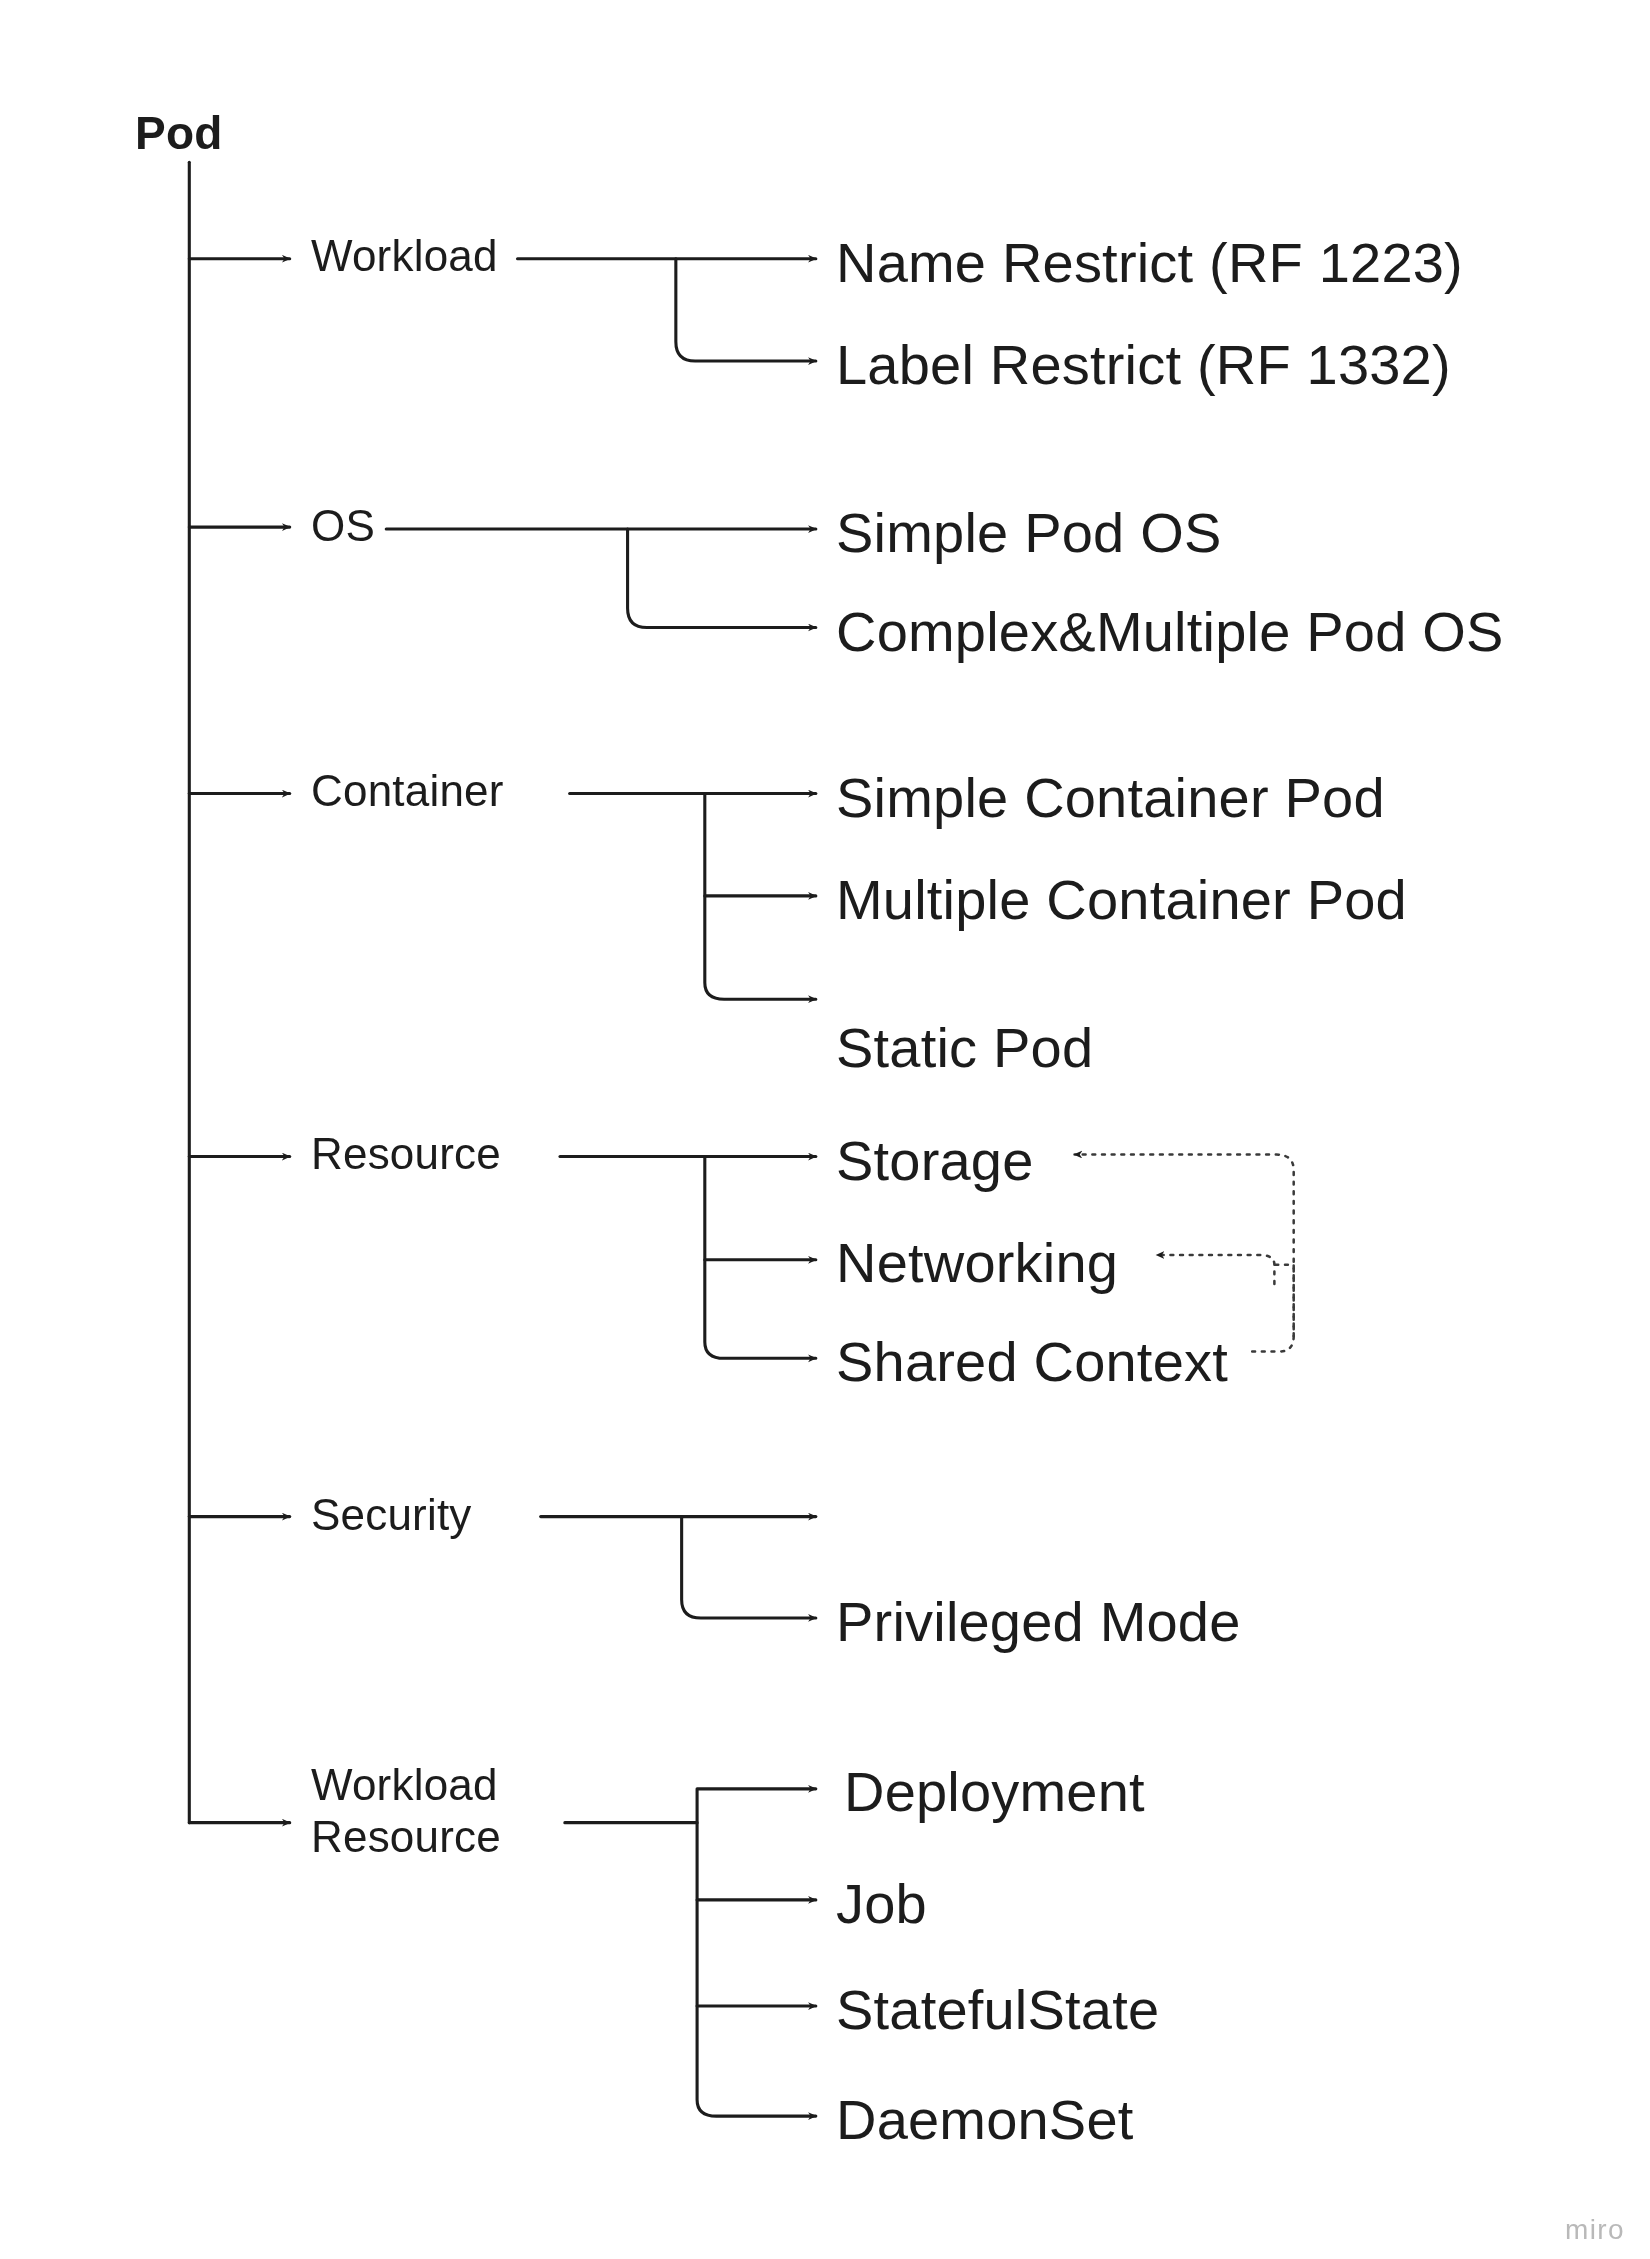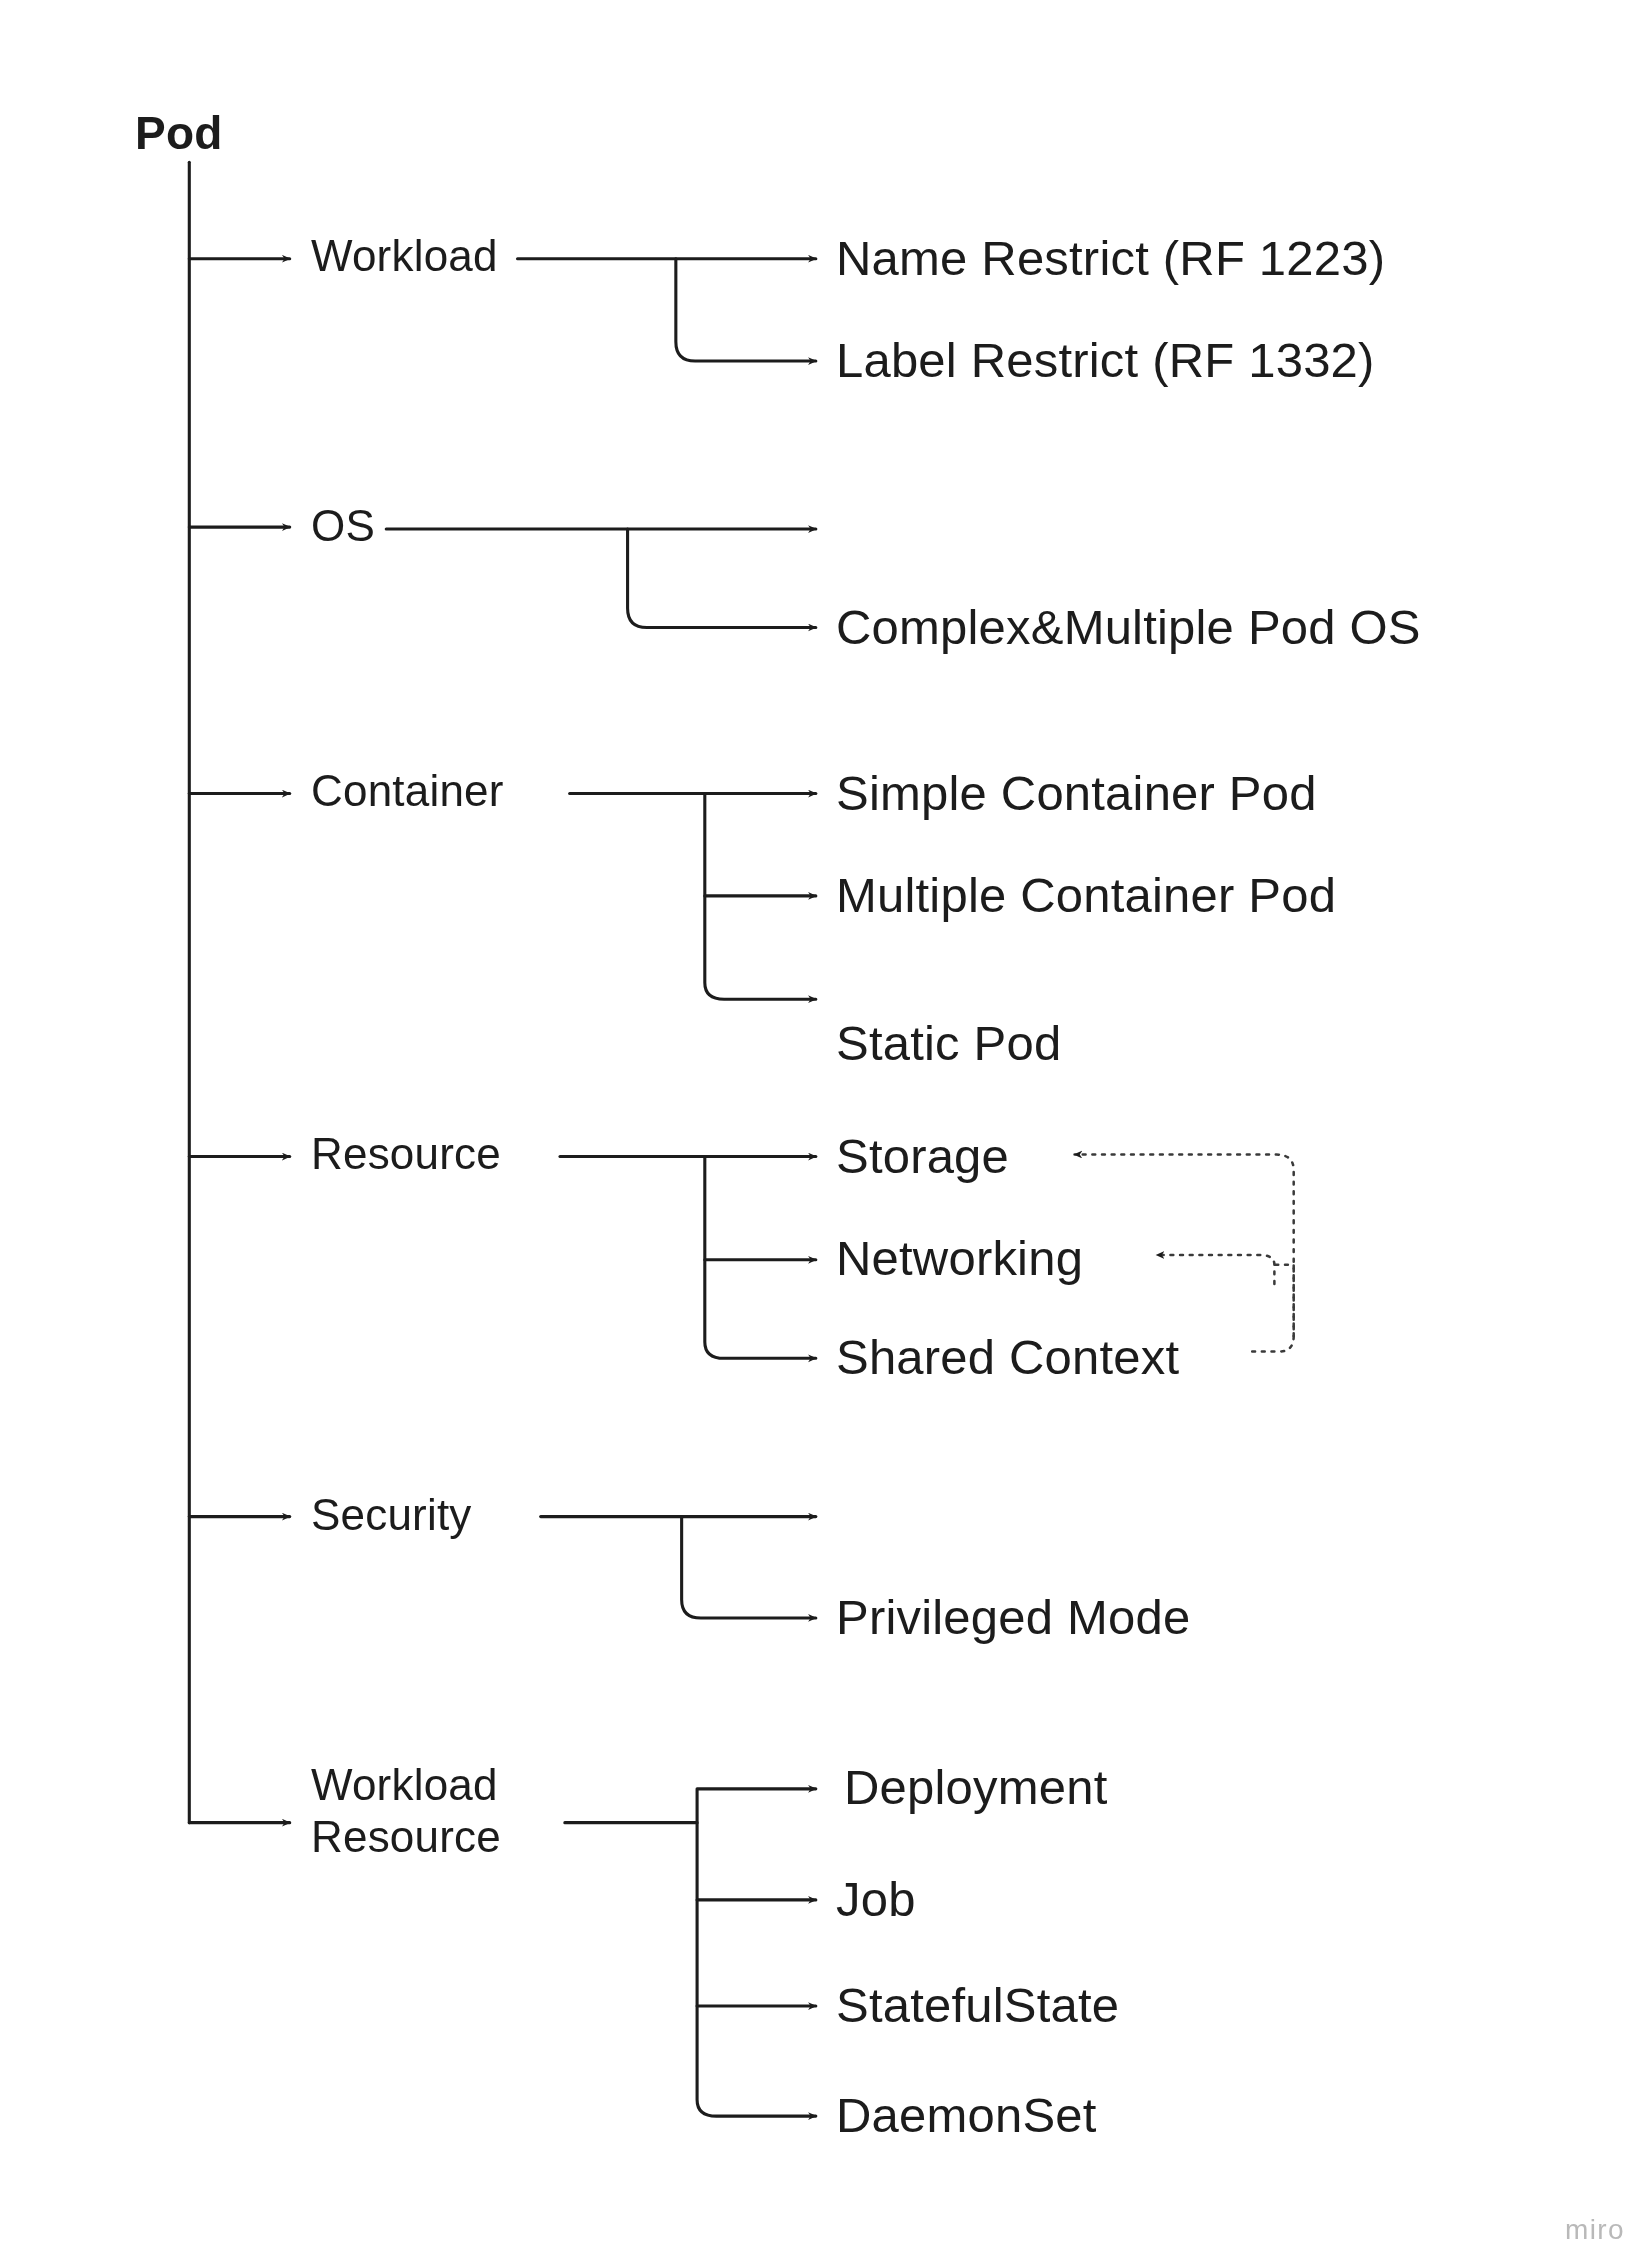--- a/index.html
+++ b/index.html
@@ -36,21 +36,21 @@
     letter-spacing: 0.2px;
   }
   .node.root {
     font-weight: bold;
     font-size: 46px;
   }
   .node.level1 {
     font-size: 44px;
   }
   .node.level2 {
-    font-size: 49px;
+    font-size: 56px;
   }
   .watermark {
     position: absolute;
     right: 25px;
     bottom: 13.5px;
     font-size: 28px;
     color: #b9b9b9;
     letter-spacing: 1.4px;
   }
 </style>
@@ -116,20 +116,21 @@
   <div class="node level1" style="left:311px; top:500px;">OS</div>
   <div class="node level1" style="left:311px; top:765px;">Container</div>
   <div class="node level1" style="left:311px; top:1128px;">Resource</div>
   <div class="node level1" style="left:311px; top:1489px;">Security</div>
   <div class="node level1" style="left:311px; top:1759px; width:261px;">Workload
 Resource</div>
 
   <div class="node level2" style="left:836px; top:230px;">Name Restrict (RF 1223)</div>
   <div class="node level2" style="left:836px; top:332px;">Label Restrict (RF 1332)</div>
 
+  <div class="node level2" style="left:836px; top:500px;">Simple Pod OS</div>
   <div class="node level2" style="left:836px; top:599px;">Complex&amp;Multiple Pod OS</div>
 
   <div class="node level2" style="left:836px; top:765px;">Simple Container Pod</div>
   <div class="node level2" style="left:836px; top:867px;">Multiple Container Pod</div>
   <div class="node level2" style="left:836px; top:969px;margin-top:46px;">Static Pod</div>
 
   <div class="node level2" style="left:836px; top:1128px;">Storage</div>
   <div class="node level2" style="left:836px; top:1230px;">Networking</div>
   <div class="node level2" style="left:836px; top:1329px;">Shared Context</div>
 

